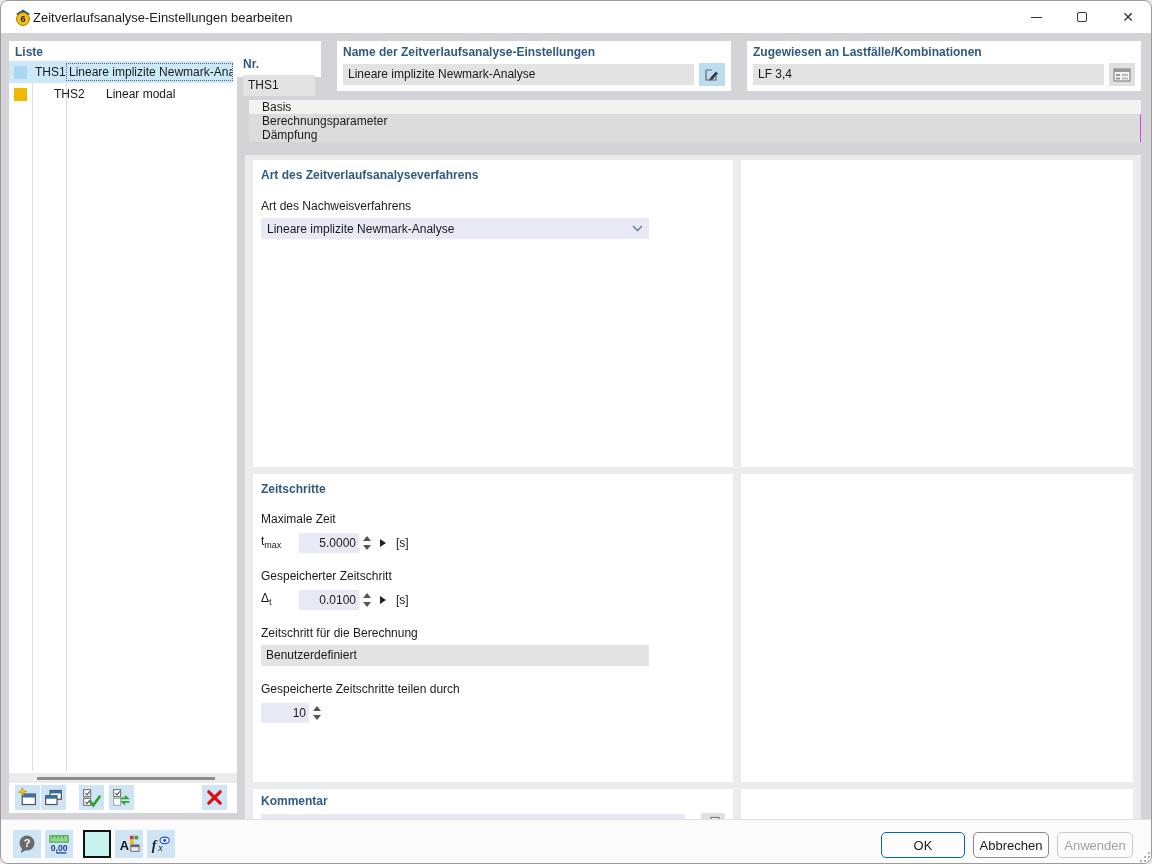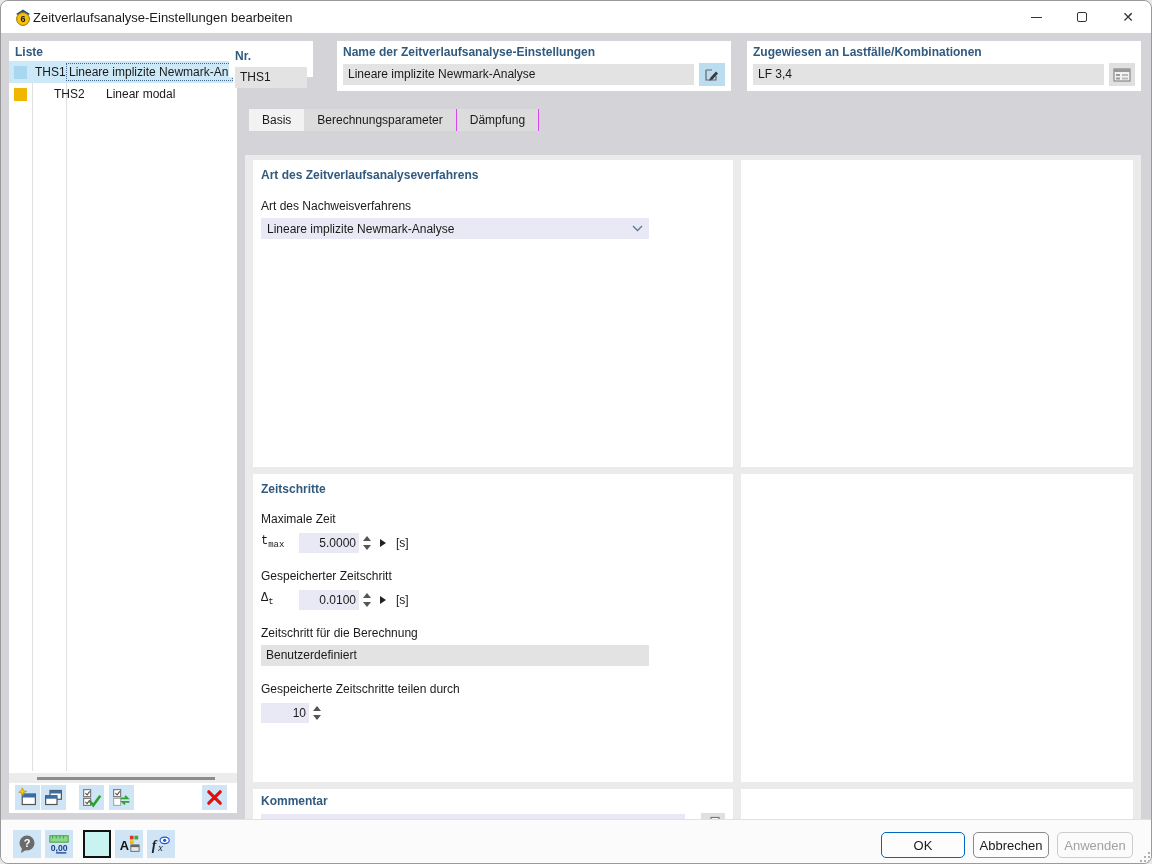--- a/index.html
+++ b/index.html
@@ -35,45 +35,45 @@
   .cell-swatch{width:23px;display:flex;justify-content:center;align-items:center;flex:0 0 auto;}
   .swatch{width:13px;height:13px;}
   .cell-id{width:34px;padding-left:3px;flex:0 0 auto;font-size:12px;}
   .cell-name{flex:1;padding:1px 2px;font-size:12px;white-space:nowrap;overflow:hidden;}
   .listrow.selected .cell-name{border:1px dotted #47688c;}
   .hscroll{position:absolute;left:0;right:0;bottom:30px;height:10px;background:#ececec;}
   .hscroll .thumb{position:absolute;left:28px;top:4px;width:178px;height:3px;background:#8c8c8c;}
   .listtools{position:absolute;left:0;bottom:2px;height:26px;width:100%;}
   .ltool{position:absolute;top:0;width:25px;height:25px;background:#cfe4f4;display:flex;align-items:center;justify-content:center;}
   
-  .nrpanel{left:228px;top:40px;width:84px;height:36px;padding:8px 6px;}
+  .nrpanel{left:236px;top:40px;width:84px;height:36px;padding:16px 6px;}
   .namepanel{left:336px;top:40px;width:394px;height:50px;padding:4px 6px;}
   .asgpanel{left:746px;top:40px;width:394px;height:50px;padding:4px 6px;}
   .fieldrow{display:flex;margin-top:4px;align-items:center;}
   .fieldrow .rofield{flex:1;}
   .sqbtn{width:26px;height:23px;margin-left:5px;flex:0 0 auto;}
   .bluebtn{background:#bcdcf0;}
   .graybtn{background:#e0e0e0;}
   
-  .tabbar{position:absolute;left:244px;top:108px;width:896px;height:22px;display:flex;padding-left:4px;}
+  .tabbar{position:absolute;left:244px;top:99px;width:896px;height:22px;display:flex;padding-left:4px;flex-direction:column;}
   .tab{height:22px;padding:0 13px;display:flex;align-items:center;background:#dcdcdc;border-right:1px solid #d946ef;font-size:12px;cursor:default;}
   .tab.active{background:#f2f2f2;border-right:none;}
   
   .page{position:absolute;left:244px;top:121px;width:896px;height:697px;background:#ebebeb;margin-top:33px;}
   .p-method{left:8px;top:5px;width:480px;height:307px;padding:8px;}
   .p-method-side{left:496px;top:5px;width:392px;height:307px;}
   .p-steps{left:8px;top:319px;width:480px;height:308px;padding:8px;}
   .p-steps-side{left:496px;top:319px;width:392px;height:308px;}
   .p-comment{left:8px;top:634px;width:480px;height:57px;padding:5px 8px;}
   .p-comment-side{left:496px;top:634px;width:392px;height:57px;}
   .method-select{width:388px;margin-top:5px;}
   
   .steps-label{margin-top:16px;}
   .spinrow{display:flex;align-items:center;margin-top:6px;height:21px;}
-  .sym{width:38px;font-size:12px;font-family:Liberation Mono, monospace;}
+  .sym{width:38px;font-size:12px;}
   .sym sub{font-size:9px;}
   .spinfield{width:60px;height:20px;background:#e9e9f5;display:flex;align-items:center;justify-content:flex-end;padding:0 3px;}
   .spinbtns{display:flex;flex-direction:column;justify-content:center;margin-left:3px;gap:3px;}
   .sb{width:9px;height:6px;display:flex;align-items:center;justify-content:center;cursor:default;}
   .tri-up{width:0;height:0;border-left:4px solid transparent;border-right:4px solid transparent;border-bottom:5px solid #555;}
   .tri-dn{width:0;height:0;border-left:4px solid transparent;border-right:4px solid transparent;border-top:5px solid #555;}
   .arrowbtn{margin-left:9px;display:flex;align-items:center;cursor:default;}
   .tri-right{width:0;height:0;border-top:4px solid transparent;border-bottom:4px solid transparent;border-left:6px solid #222;}
   .unit{margin-left:10px;font-size:12px;}
   .calcfield{width:388px;margin-top:5px;}

